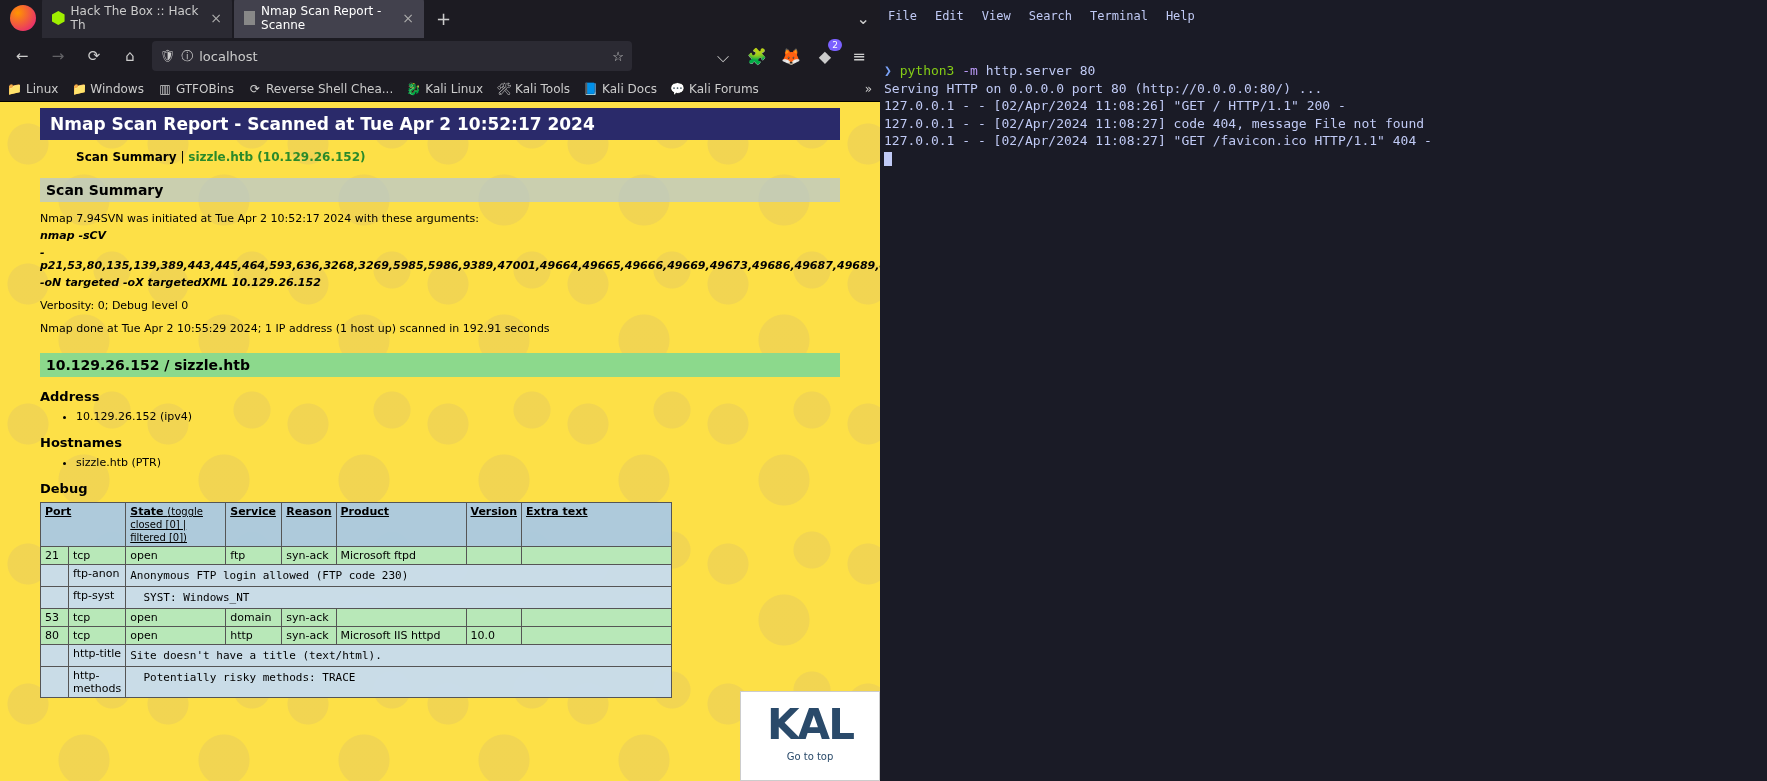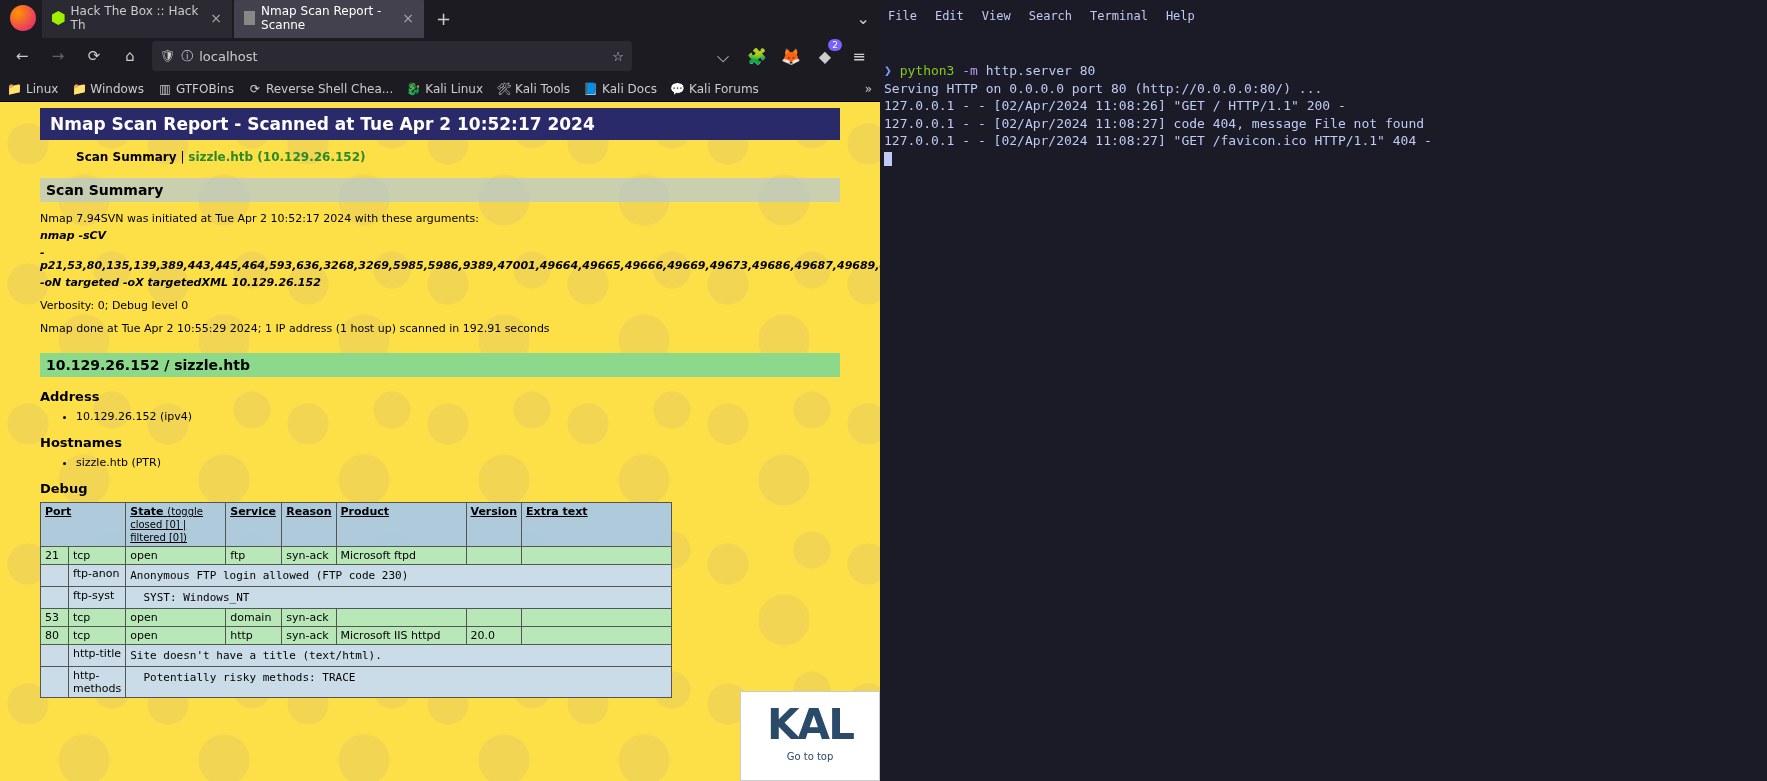--- a/index.html
+++ b/index.html
@@ -223,21 +223,21 @@
               <td style="width:36px"></td>
               <td style="width:150px"></td>
             </tr>
             <tr class="openrow">
               <td style="width:28px">80</td>
               <td style="width:42px">tcp</td>
               <td style="width:100px">open</td>
               <td style="width:56px">http</td>
               <td style="width:40px">syn-ack</td>
               <td style="width:130px">Microsoft IIS httpd</td>
-              <td style="width:36px">20.0</td>
+              <td style="width:36px">10.0</td>
               <td style="width:150px"></td>
             </tr>
             <tr class="script">
               <td style="width:28px"></td>
               <td style="width:42px">http-title</td>
               <td colspan="6">
                 <pre>Site doesn't have a title (text/html).</pre>
               </td>
             </tr>
             <tr class="script">

